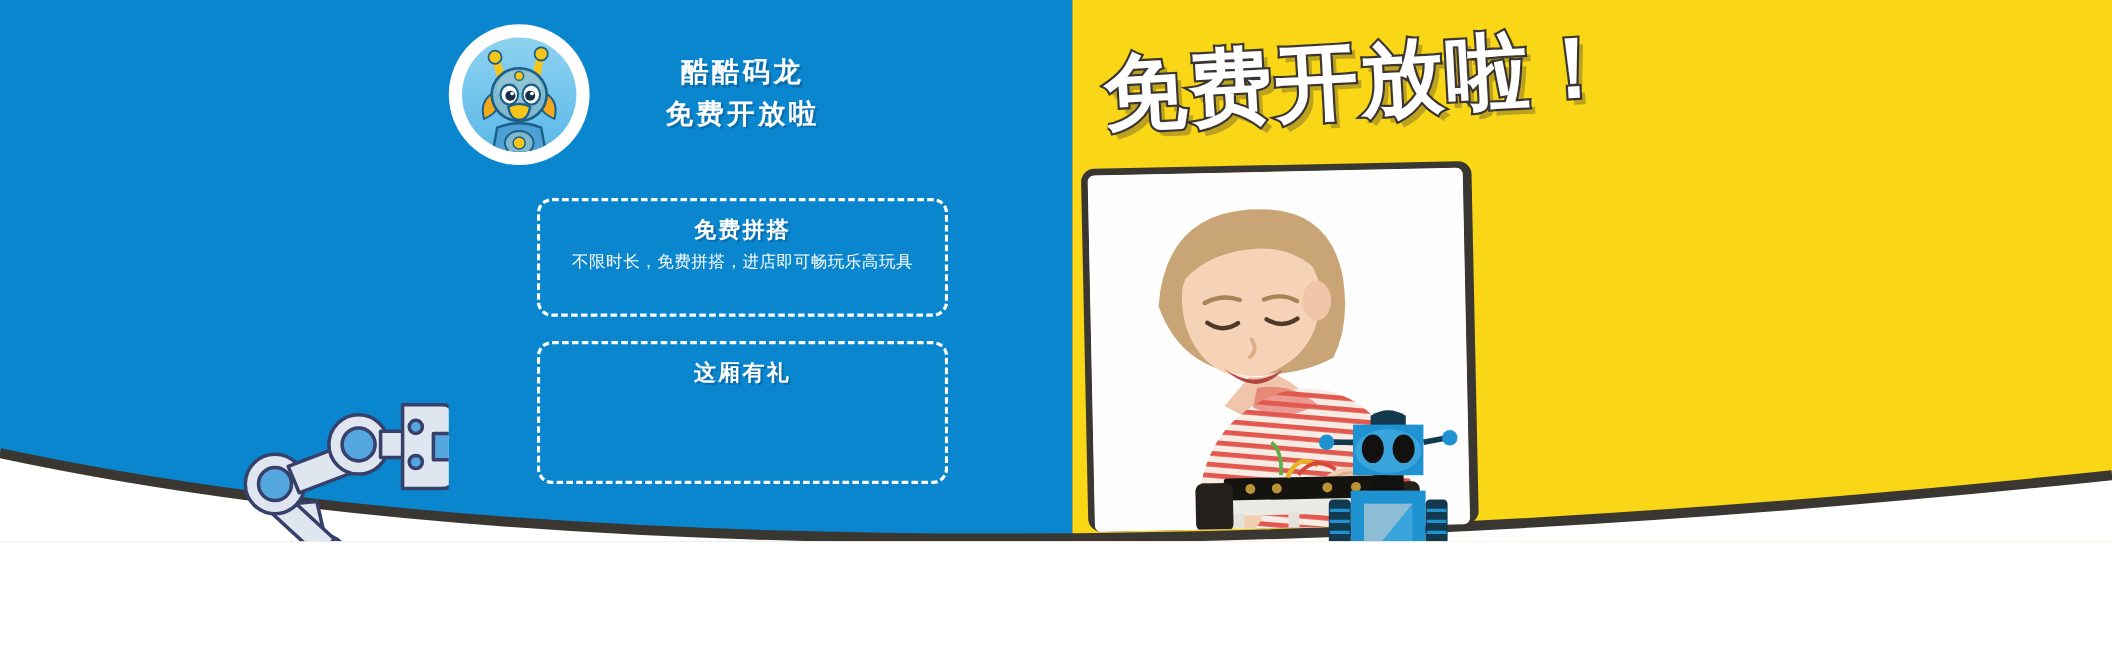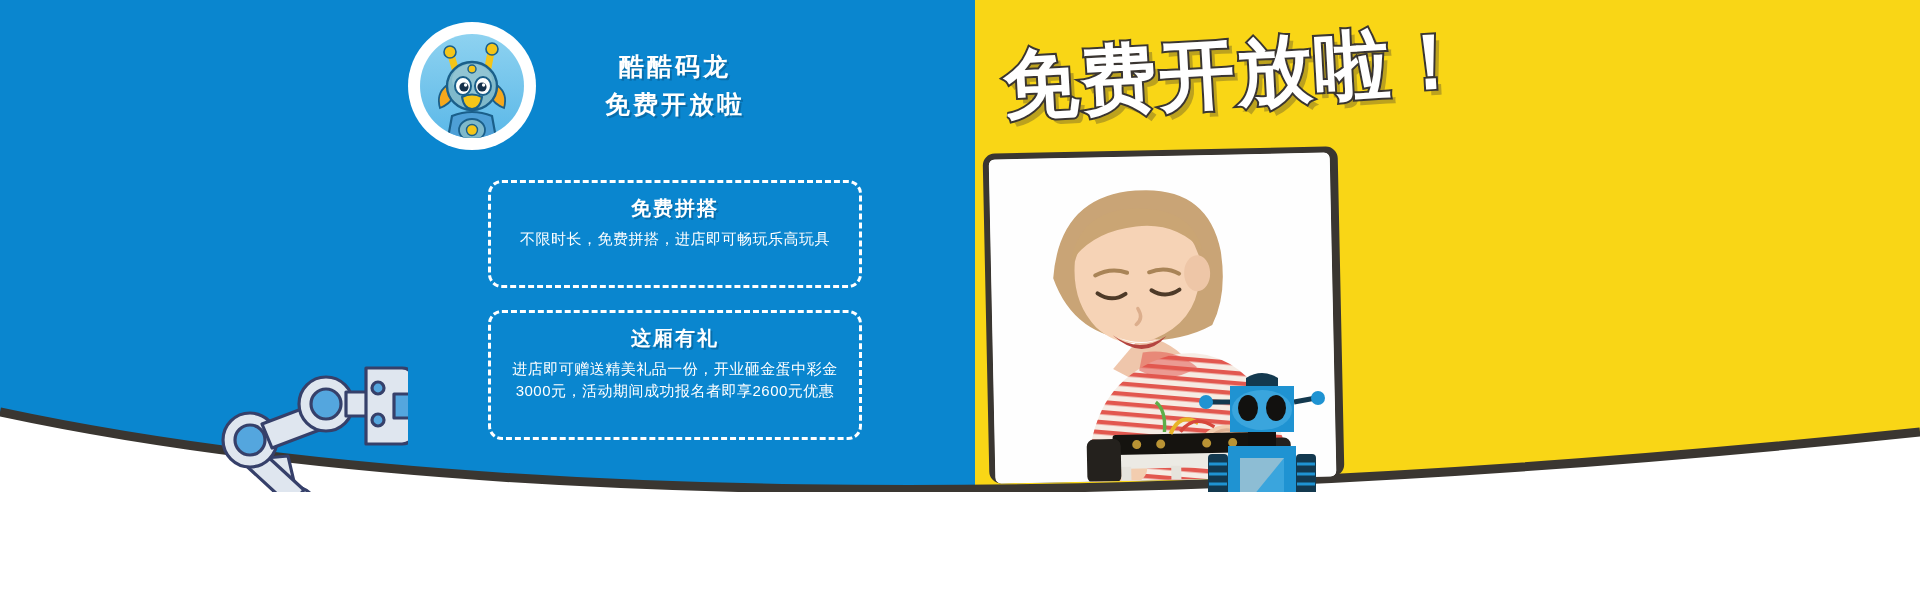--- a/index.html
+++ b/index.html
@@ -194,21 +194,20 @@
 
   <div class="headline">免费开放啦！</div>
 
   <div class="card card-1">
     <div class="card-title">免费拼搭</div>
     <div class="card-body">不限时长，免费拼搭，进店即可畅玩乐高玩具</div>
   </div>
 
   <div class="card card-2">
     <div class="card-title">这厢有礼</div>
-    <div class="card-body">进店即可赠送精美礼品一份，开业砸金蛋中彩金3000元，活动期间成功报名者即享2600元优惠</div>
   </div>
 
   <div class="photo-panel">
     <div class="photo-inner">
       <svg class="photo-svg" width="341" height="324" viewBox="0 0 341 324">
         <defs>
           <linearGradient id="hair" x1="0" y1="0" x2="1" y2="1">
             <stop offset="0%" stop-color="#d6b184"></stop>
             <stop offset="100%" stop-color="#a8land"></stop>
           </linearGradient>

